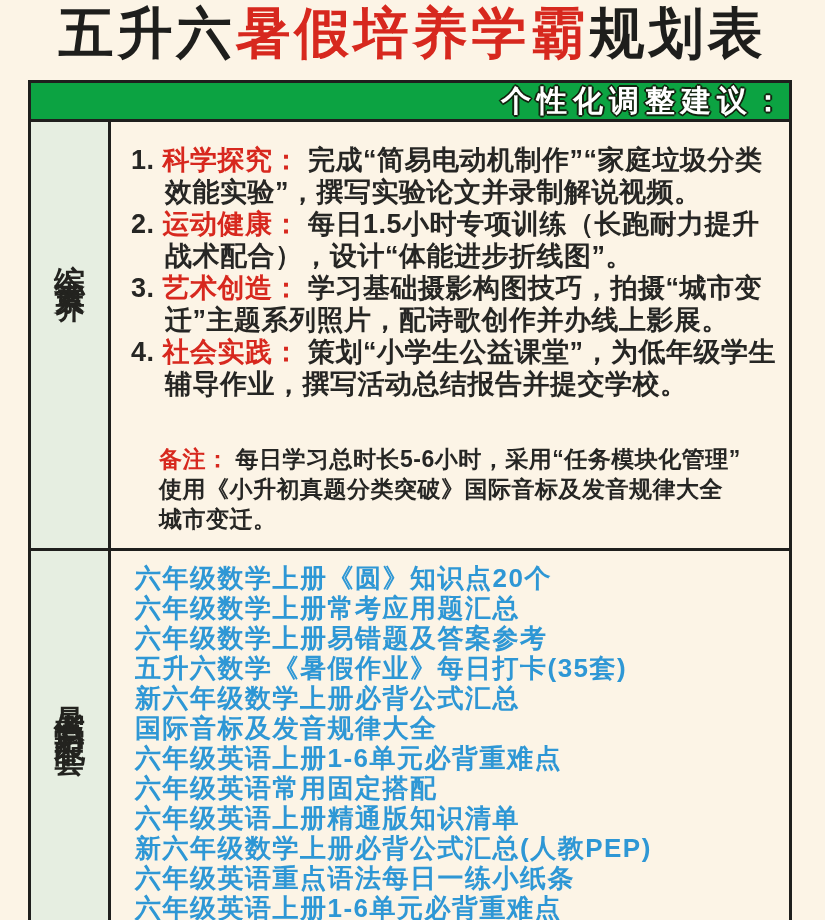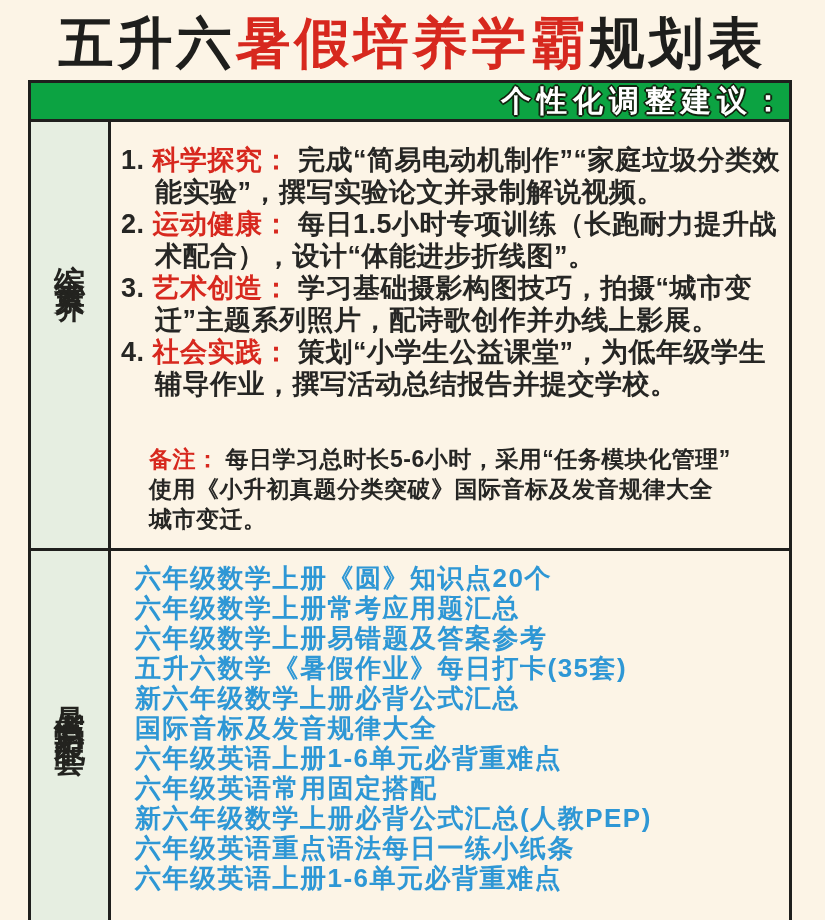--- a/index.html
+++ b/index.html
@@ -8,21 +8,20 @@
     width:825px;height:920px;
     background:#fcf4e6;
     overflow:hidden;
     font-family:"Liberation Sans",sans-serif;
     font-weight:bold;
     color:#262624;
   }
   
   .title{
     margin:0;
-    padding-top:10px;
     text-align:center;
     font-size:55px;
     line-height:66px;
     letter-spacing:4px;
     font-weight:900;
     color:#1e1e1c;
     white-space:nowrap;
   }
   .t-red{color:#d7281e;}
   
@@ -65,21 +64,21 @@
     line-height:77px;
   }
   .vtext-1{padding-top:118px;}
   .vtext-2{padding-top:130px;}
   .content-cell{
     flex:1;
     box-sizing:border-box;
     overflow:hidden;
   }
   
-  .cell-1{padding:22px 8px 0 10px;}
+  .cell-1{padding:22px 8px 0 20px;}
   .plan-item{
     font-size:27px;
     line-height:32px;
     letter-spacing:0.5px;
     padding-left:34px;
     text-indent:-34px;
     color:#262624;
   }
   .plan-item .num{margin-right:8px;}
   .plan-item .item-label{color:#d7281e;margin-right:8px;}
@@ -143,20 +142,21 @@
       </div>
       <div class="content-cell cell-2">
         <div class="blue-item">六年级数学上册《圆》知识点20个</div>
         <div class="blue-item">六年级数学上册常考应用题汇总</div>
         <div class="blue-item">六年级数学上册易错题及答案参考</div>
         <div class="blue-item">五升六数学《暑假作业》每日打卡(35套)</div>
         <div class="blue-item">新六年级数学上册必背公式汇总</div>
         <div class="blue-item">国际音标及发音规律大全</div>
         <div class="blue-item">六年级英语上册1-6单元必背重难点</div>
         <div class="blue-item">六年级英语常用固定搭配</div>
+        <div class="blue-item">六年级英语上册精通版知识清单</div>
         <div class="blue-item">新六年级数学上册必背公式汇总(人教PEP)</div>
         <div class="blue-item">六年级英语重点语法每日一练小纸条</div>
         <div class="blue-item">六年级英语上册1-6单元必背重难点</div>
       </div>
     </div>
 
   </div>
 </div>
 
 </body></html>

